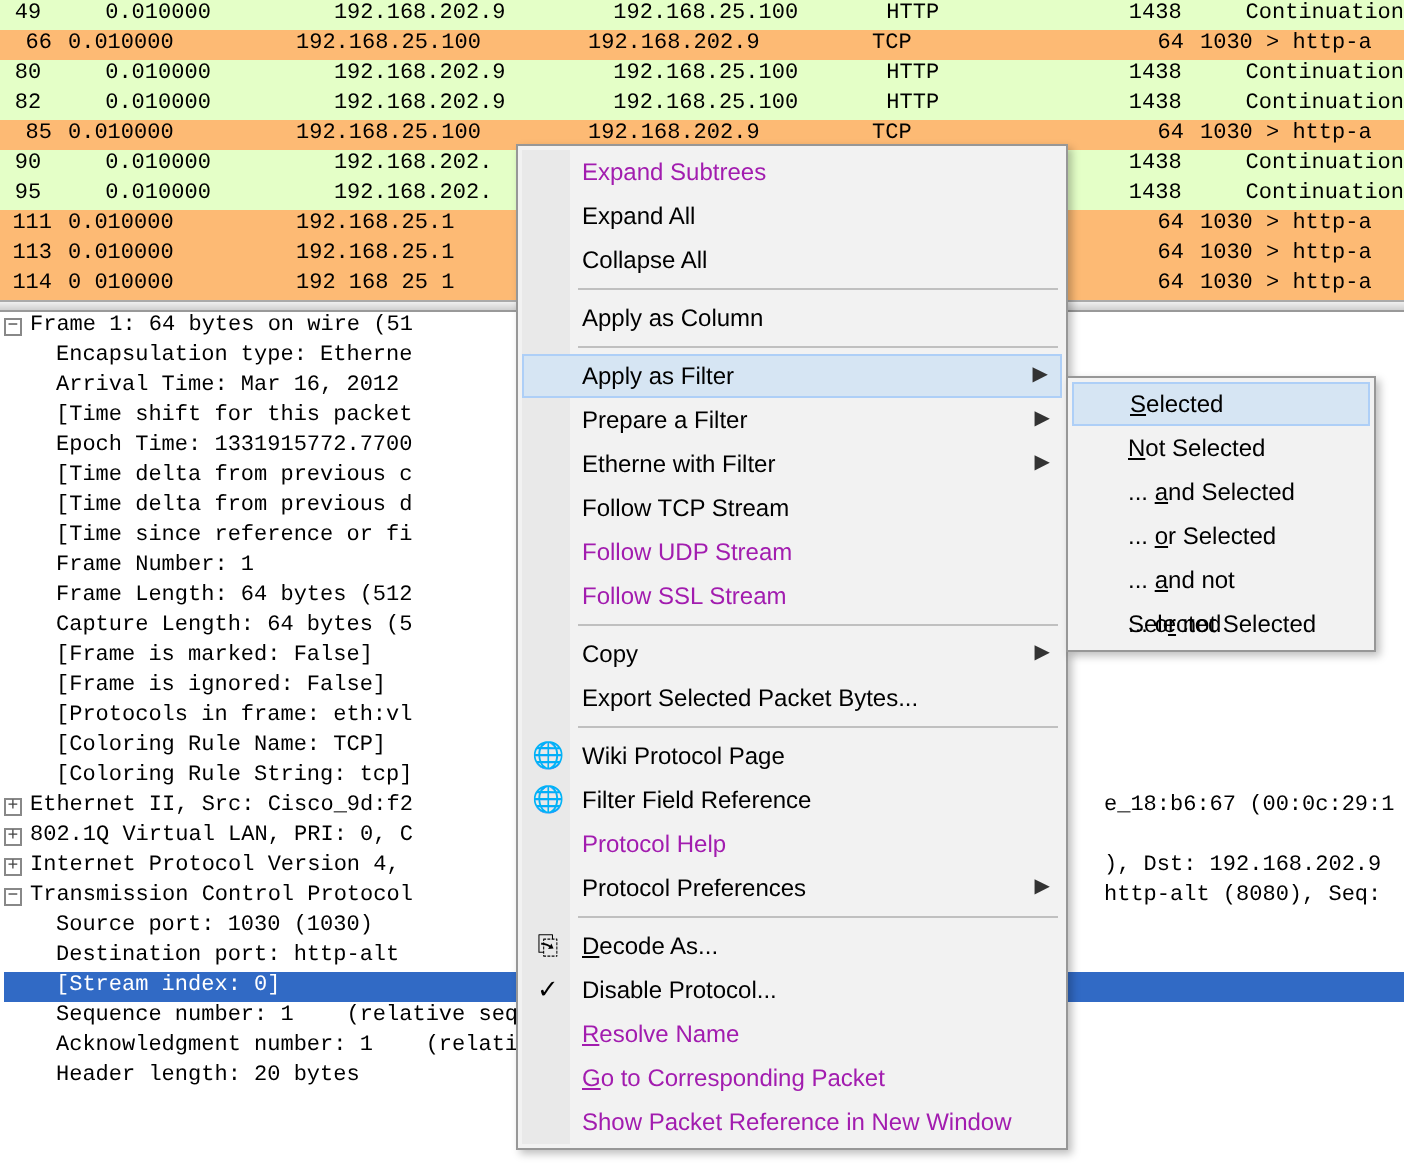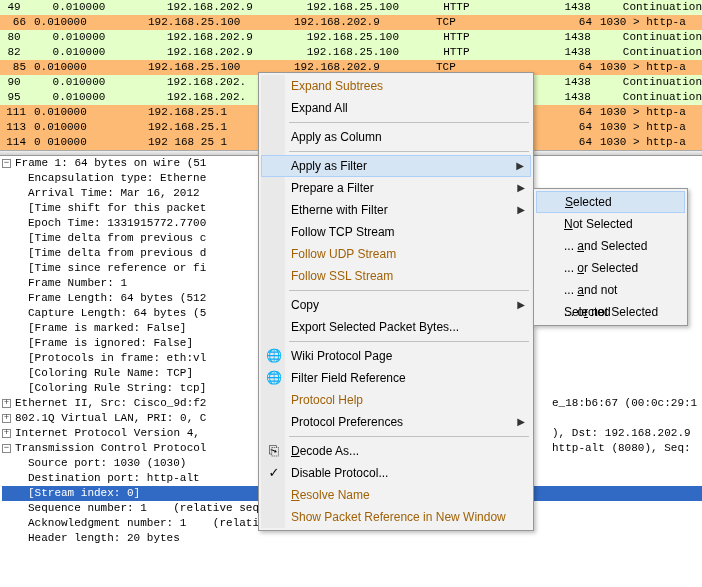--- a/index.html
+++ b/index.html
@@ -87,21 +87,21 @@
 }
 .menu-item {
   position: relative;
   height: 22px;
   line-height: 22px;
   padding-left: 30px;
   padding-right: 20px;
   color: #000;
   cursor: default;
 }
-.menu-item.disabled { color: #a16207; }
+.menu-item.disabled { color: #a21caf; }
 .menu-item.hover { background: #d6e5f3; border: 1px solid #aecff7; height:22px; line-height:20px; padding-left:29px; }
 .menu-item .arrow {
   position: absolute;
   right: 6px; top: 0;
   font-size: 10px;
   color: #333;
 }
 .menu-sep {
   height: 1px;
   margin: 3px 2px 3px 28px;
@@ -150,20 +150,21 @@
   </div>
 
 <div class="divider"></div>
 
 <div class="detail-pane" id="detail-pane"><div class="tree-line indent-0"><span class="expander">−</span><span>Frame 1: 64 bytes on wire (51</span></div><div class="tree-line indent-1"><span>Encapsulation type: Etherne</span></div><div class="tree-line indent-1"><span>Arrival Time: Mar 16, 2012 </span></div><div class="tree-line indent-1"><span>[Time shift for this packet</span></div><div class="tree-line indent-1"><span>Epoch Time: 1331915772.7700</span></div><div class="tree-line indent-1"><span>[Time delta from previous c</span></div><div class="tree-line indent-1"><span>[Time delta from previous d</span></div><div class="tree-line indent-1"><span>[Time since reference or fi</span></div><div class="tree-line indent-1"><span>Frame Number: 1</span></div><div class="tree-line indent-1"><span>Frame Length: 64 bytes (512</span></div><div class="tree-line indent-1"><span>Capture Length: 64 bytes (5</span></div><div class="tree-line indent-1"><span>[Frame is marked: False]</span></div><div class="tree-line indent-1"><span>[Frame is ignored: False]</span></div><div class="tree-line indent-1"><span>[Protocols in frame: eth:vl</span></div><div class="tree-line indent-1"><span>[Coloring Rule Name: TCP]</span></div><div class="tree-line indent-1"><span>[Coloring Rule String: tcp]</span></div><div class="tree-line indent-0"><span class="expander">+</span><span>Ethernet II, Src: Cisco_9d:f2</span><span style="position: absolute; left: 550px;">e_18:b6:67 (00:0c:29:1</span></div><div class="tree-line indent-0"><span class="expander">+</span><span>802.1Q Virtual LAN, PRI: 0, C</span><span style="position: absolute; left: 550px;"></span></div><div class="tree-line indent-0"><span class="expander">+</span><span>Internet Protocol Version 4, </span><span style="position: absolute; left: 550px;">), Dst: 192.168.202.9 </span></div><div class="tree-line indent-0"><span class="expander">−</span><span>Transmission Control Protocol</span><span style="position: absolute; left: 550px;">http-alt (8080), Seq: </span></div><div class="tree-line indent-1"><span>Source port: 1030 (1030)</span></div><div class="tree-line indent-1"><span>Destination port: http-alt </span></div><div class="tree-line indent-1 selected-line"><span>[Stream index: 0]</span></div><div class="tree-line indent-1"><span>Sequence number: 1    (relative sequence number)</span></div><div class="tree-line indent-1"><span>Acknowledgment number: 1    (relative ack number)</span></div><div class="tree-line indent-1"><span>Header length: 20 bytes</span></div></div>
 
 <div class="context-menu" id="ctx-menu">
   <div class="icon-col"></div>
 <div class="menu-item disabled"><span>Expand Subtrees</span></div>
     <div class="menu-item"><span>Expand All</span></div>
+    <div class="menu-item"><span>Collapse All</span></div>
     <div class="menu-sep"></div>
     <div class="menu-item"><span>Apply as Column</span></div>
     <div class="menu-sep"></div>
     <div class="menu-item hover"><span>Apply as Filter</span><span class="arrow">▶</span></div>
     <div class="menu-item"><span>Prepare a Filter</span><span class="arrow">▶</span></div>
     <div class="menu-item"><span>Etherne with Filter</span><span class="arrow">▶</span></div>
     <div class="menu-item"><span>Follow TCP Stream</span></div>
     <div class="menu-item disabled"><span>Follow UDP Stream</span></div>
     <div class="menu-item disabled"><span>Follow SSL Stream</span></div>
     <div class="menu-sep"></div>
@@ -171,20 +172,21 @@
     <div class="menu-item"><span>Export Selected Packet Bytes...</span></div>
     <div class="menu-sep"></div>
     <div class="menu-item"><span class="mi-icon">🌐</span><span>Wiki Protocol Page</span></div>
     <div class="menu-item"><span class="mi-icon">🌐</span><span>Filter Field Reference</span></div>
     <div class="menu-item disabled"><span>Protocol Help</span></div>
     <div class="menu-item"><span>Protocol Preferences</span><span class="arrow">▶</span></div>
     <div class="menu-sep"></div>
     <div class="menu-item"><span class="mi-icon">⎘</span><span><u>D</u>ecode As...</span></div>
     <div class="menu-item"><span class="mi-icon">✓</span><span>Disable Protocol...</span></div>
     <div class="menu-item disabled"><span><u>R</u>esolve Name</span></div>
+    <div class="menu-item disabled"><span><u>G</u>o to Corresponding Packet</span></div>
     <div class="menu-item disabled"><span>Show Packet Reference in New Window</span></div>
   </div>
 
 <div class="submenu" id="sub-menu">
   <div class="icon-col"></div>
 <div class="menu-item hover"><span><u>S</u>elected</span></div>
     <div class="menu-item"><span><u>N</u>ot Selected</span></div>
     <div class="menu-item"><span>... <u>a</u>nd Selected</span></div>
     <div class="menu-item"><span>... <u>o</u>r Selected</span></div>
     <div class="menu-item"><span>... <u>a</u>nd not Selected</span></div>

